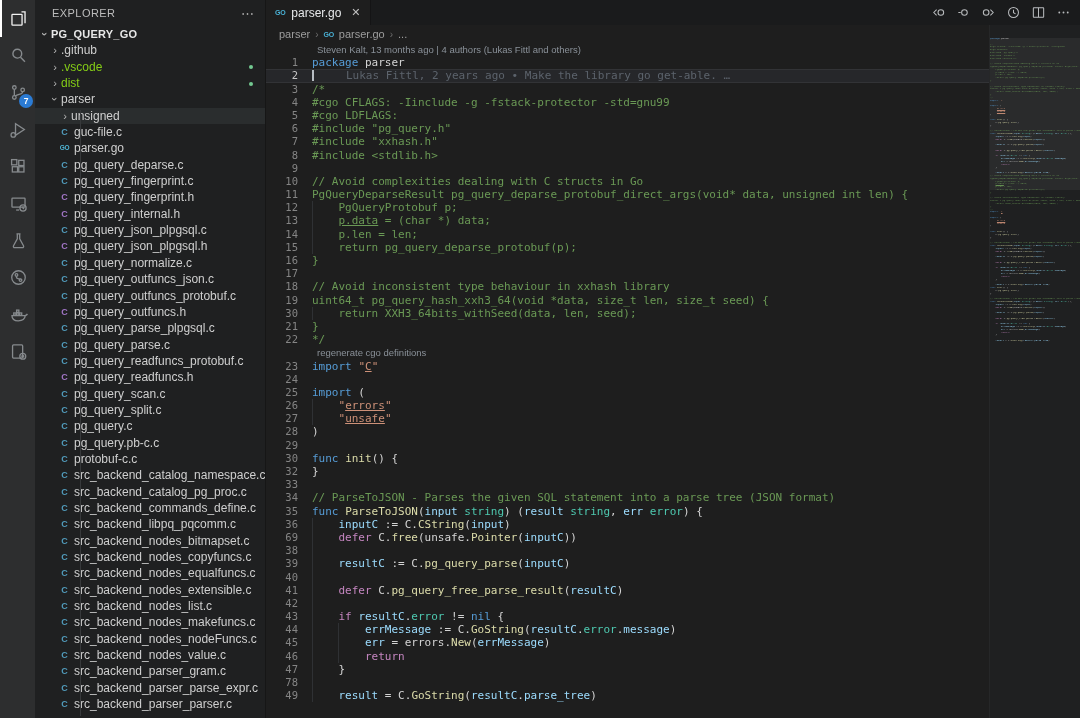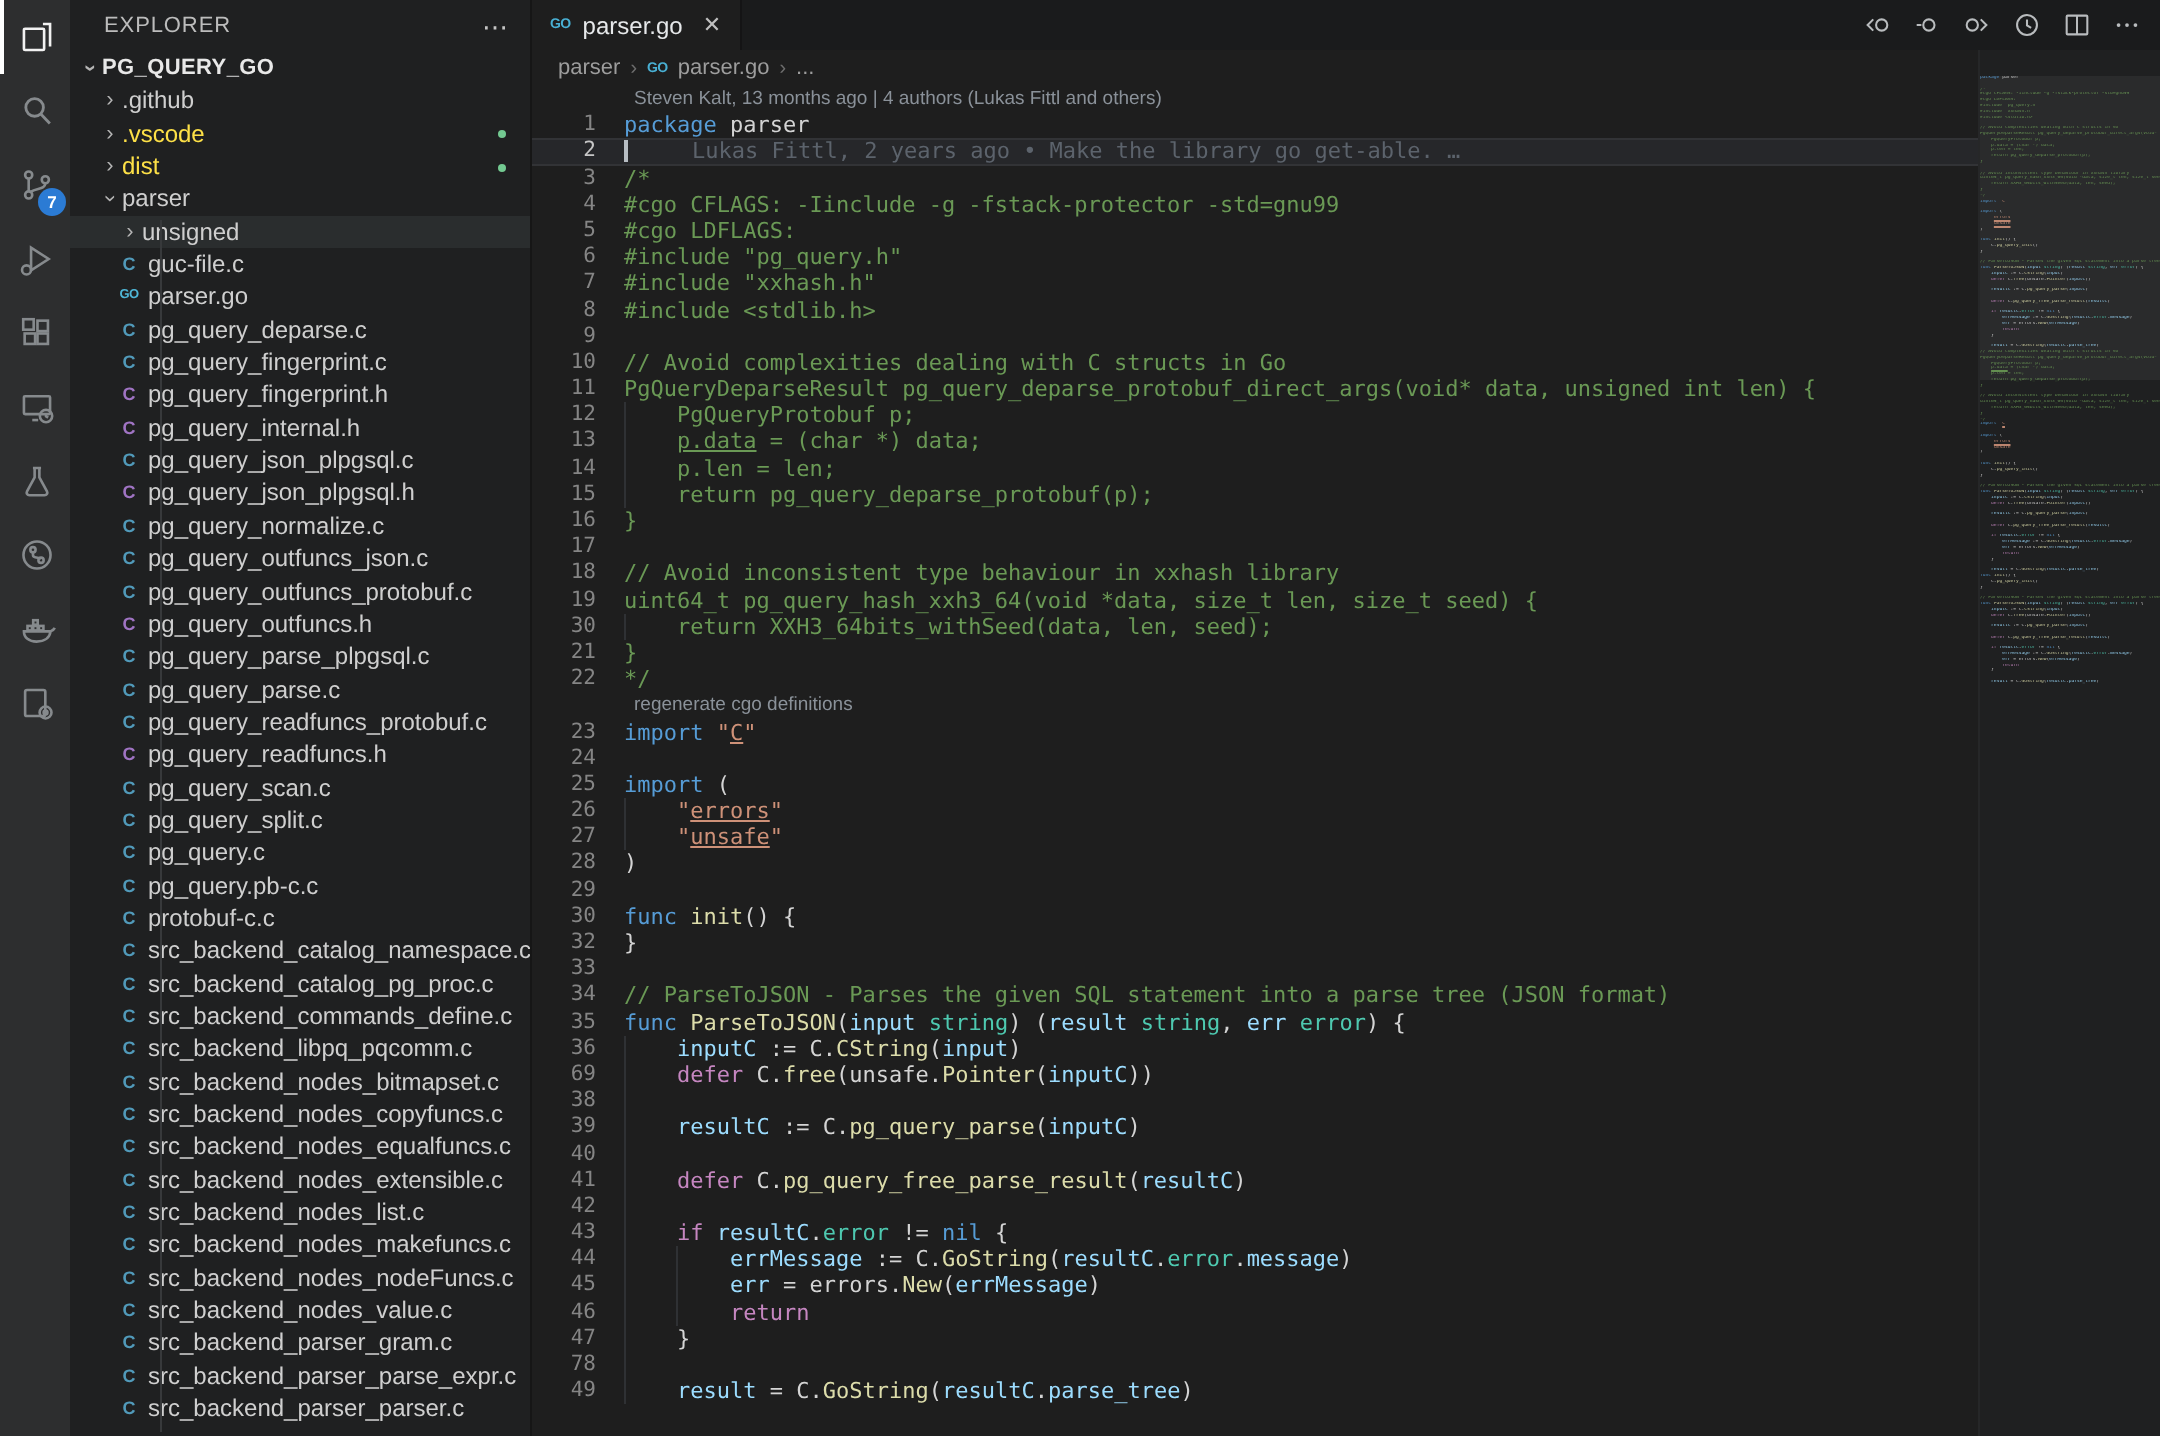--- a/index.html
+++ b/index.html
@@ -26,21 +26,21 @@
   .tree { position:absolute; top:26px; left:0; right:0; bottom:0; }
   .trow { height:16.35px; line-height:16.35px; display:flex; align-items:center; font-size:12px;
           color:#cfcfcf; white-space:nowrap; cursor:pointer; position:relative; }
   .trow.sel { background:#2a2d2e; }
   .trow.root { font-weight:bold; font-size:11px; color:#e8e8e8; letter-spacing:.2px; }
   .chev { width:12px; flex:none; color:#b5b5b5; font-size:11px; display:inline-block; text-align:center; }
   .chev.exp { transform:rotate(90deg); }
   .fi { width:11px; flex:none; text-align:center; font-weight:bold; font-size:9px; margin-right:4px; }
   .fi-c { color:#519aba; } .fi-h { color:#a074c4; }
   .fi-go { color:#4fb6d6; font-size:6.5px; letter-spacing:-.3px; }
-  .lbl.green { color:#fde047; }
+  .lbl.green { color:#84cc16; }
   .gitdot { position:absolute; right:12px; top:6.5px; width:4px; height:4px; border-radius:50%; background:#73c991; }
   .tree-guide { position:absolute; left:45px; top:110px; bottom:2px; width:1px; background:#37393b; }
 
   
   .editor { flex:1; position:relative; background:#1e1e1e; }
   .tabbar { height:25px; background:#1a1b1c; display:flex; align-items:stretch; }
   .tab { display:flex; align-items:center; gap:6px; padding:0 9px; background:#1e1e1e;
          border-right:1px solid #141415; cursor:pointer; }
   .tab-label { color:#e6e8ea; font-size:12px; }
   .tab-close { color:#c0c0c0; font-size:11px; margin-left:4px; cursor:pointer; }

